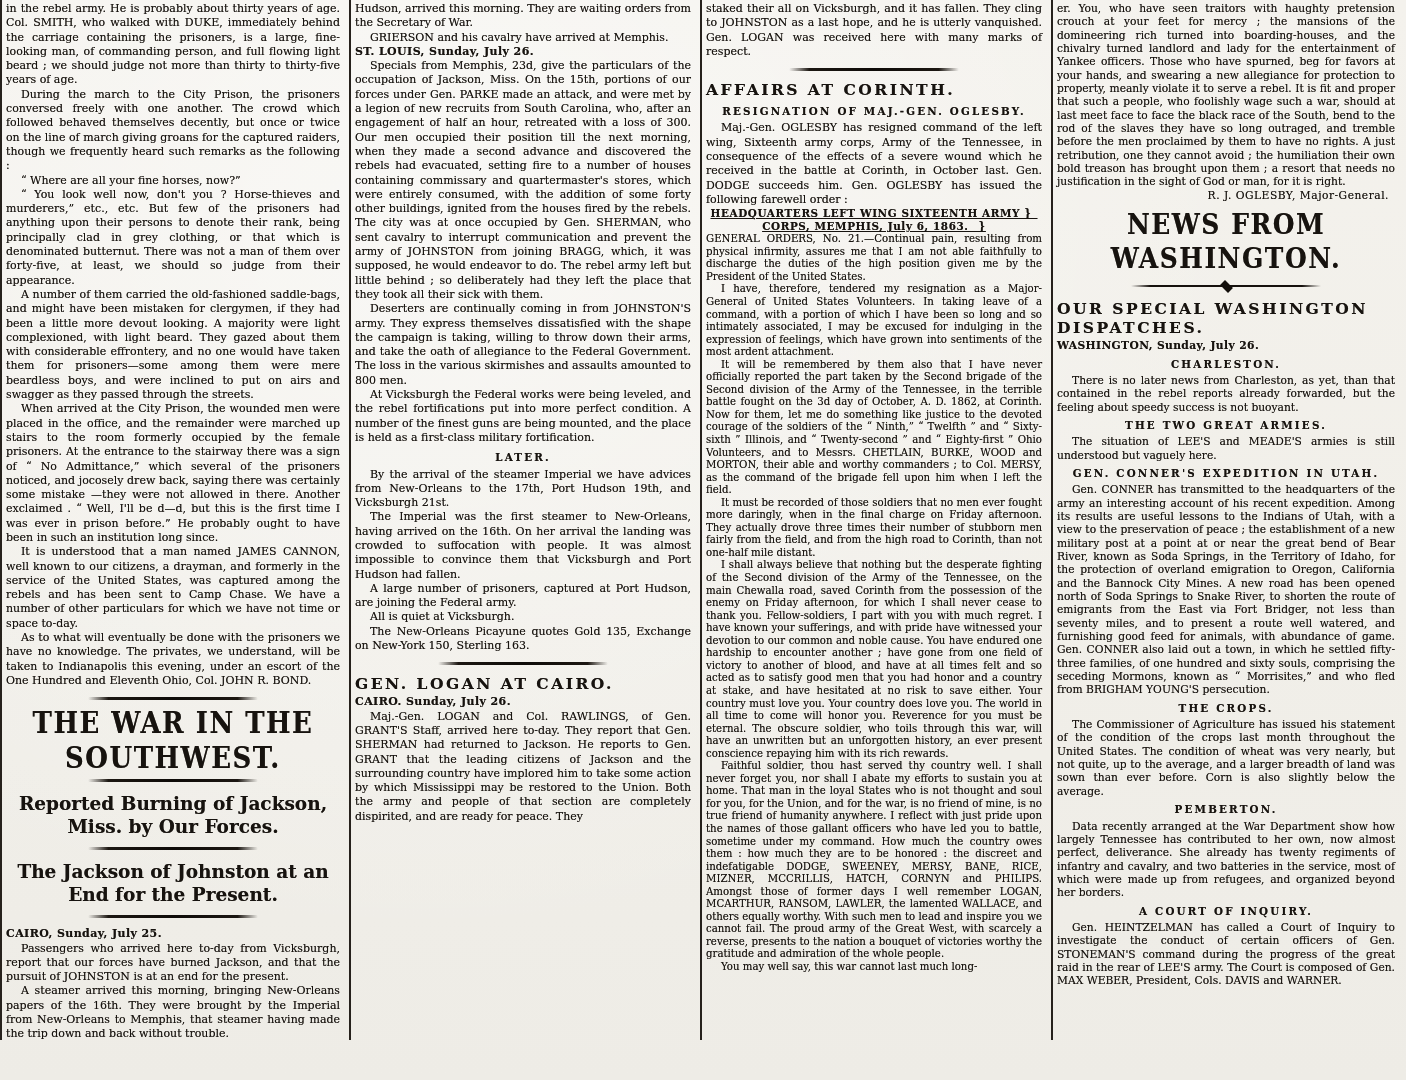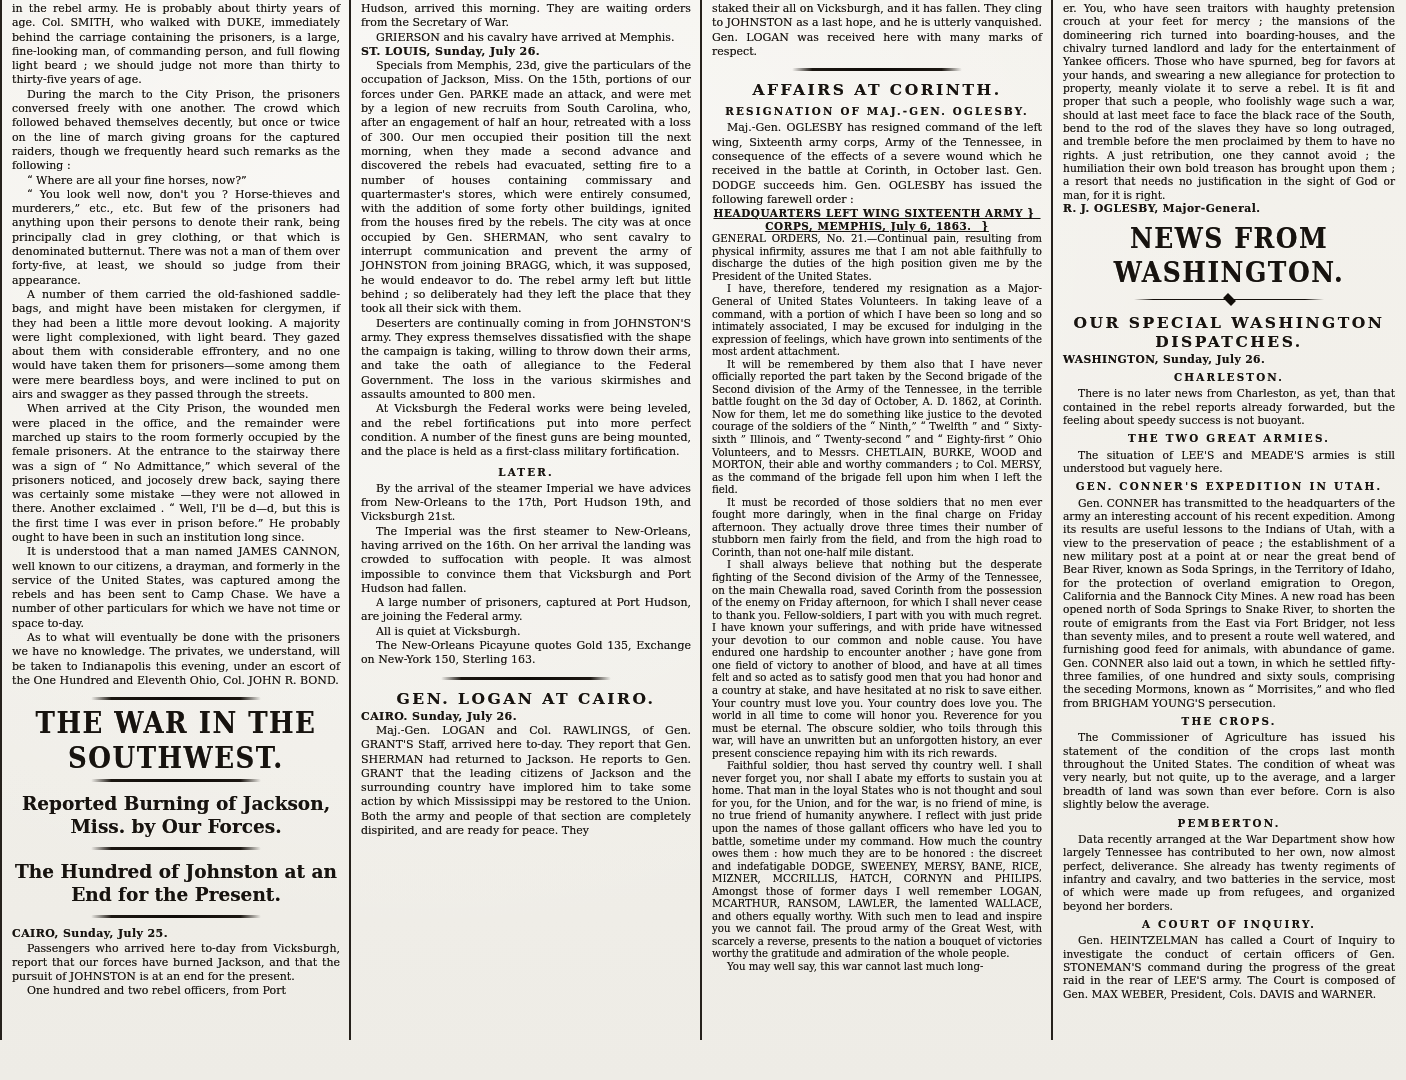--- a/index.html
+++ b/index.html
@@ -16,21 +16,21 @@
     background:
       radial-gradient(ellipse at 30% 20%, rgba(255,255,255,0.5), rgba(0,0,0,0) 60%),
       linear-gradient(180deg, #f4f2ed 0%, #f1efe9 55%, #eeece6 100%);
     display: flex;
     overflow: hidden;
   }
   .col {
     width: 351px;
     height: 1040px;
     box-sizing: border-box;
-    padding: 2px 9px 0 10px;
+    padding: 2px 9px 0 4px;
     border-right: 2px solid #26211c;
     overflow: hidden;
     font-size: 11px;
     line-height: 14.3px;
     text-shadow: 0 0 0.5px rgba(20,15,10,0.55);
   }
   .col:first-child { border-left: 2px solid #26211c; }
   .col:last-child { border-right: none; }
 
   .blk { margin: 0; }
@@ -43,32 +43,32 @@
     letter-spacing: 1.5px;
     margin: 10px 0 8px 0;
     transform: scaleY(1.15);
   }
   .subhead {
     text-align: center; font-weight: bold;
     font-size: 18.5px; line-height: 23px;
     margin: 10px 0 8px 0;
   }
   .smallhead {
-    text-align: center; font-weight: bold;
+    font-weight: bold;
     font-size: 15.5px; line-height: 19px;
     letter-spacing: 2.5px;
     margin: 7px 0 2px 0;
   }
   .crosshead {
     text-align: center; font-weight: bold;
     font-size: 10.3px; letter-spacing: 2.2px;
     margin: 5px 0 3px 0;
   }
   .hq { text-align: center; font-size: 10.4px; line-height: 13px; font-weight: bold; letter-spacing: 0.6px; text-decoration: underline; }
-  .signature { text-align: left; font-weight: bold; padding-right: 6px; letter-spacing: 0.5px; }
+  .signature { text-align: right; font-weight: normal; padding-right: 6px; letter-spacing: 0.5px; }
 
   .sep {
     height: 3px; width: 170px; margin: 9px auto 9px auto;
     background: linear-gradient(90deg, rgba(20,15,10,0) 0%, #1c1712 12%, #0e0b08 50%, #1c1712 88%, rgba(20,15,10,0) 100%);
     border-radius: 2px;
   }
   .sep-diamond {
     position: relative;
     height: 12px; width: 190px; margin: 2px auto 2px auto;
   }
@@ -98,24 +98,25 @@
       <div class="blk p">“ You look well now, don't you ?  Horse-thieves and murderers,” etc., etc.  But few of the prisoners had anything upon their persons to denote their rank, being principally clad in grey clothing, or that which is denominated butternut.  There was not a man of them over forty-five, at least, we should so judge from their appearance.</div>
       <div class="blk p">A number of them carried the old-fashioned saddle-bags, and might have been mistaken for clergymen, if they had been a little more devout looking.  A majority were light complexioned, with light beard. They gazed about them with considerable effrontery, and no one would have taken them for prisoners—some among them were mere beardless boys, and were inclined to put on airs and swagger as they passed through the streets.</div>
       <div class="blk p">When arrived at the City Prison, the wounded men were placed in the office, and the remainder were marched up stairs to the room formerly occupied by the female prisoners.  At the entrance to the stairway there was a sign of “ No Admittance,” which several of the prisoners noticed, and jocosely drew back, saying there was certainly some mistake —they were not allowed in there.  Another exclaimed . “ Well, I'll be d—d, but this is the first time I was ever in prison before.” He probably ought to have been in such an institution long since.</div>
       <div class="blk p">It is understood that a man named JAMES CANNON, well known to our citizens, a drayman, and formerly in the service of the United States, was captured among the rebels and has been sent to Camp Chase. We have a number of other particulars for which we have not time or space to-day.</div>
       <div class="blk p">As to what will eventually be done with the prisoners we have no knowledge.  The privates, we understand, will be taken to Indianapolis this evening, under an escort of the One Hundred and Eleventh Ohio, Col. JOHN R. BOND.</div>
       <div class="blk sep"></div>
       <div class="blk headline">THE WAR IN THE SOUTHWEST.</div>
       <div class="blk sep"></div>
       <div class="blk subhead">Reported Burning of Jackson, Miss. by Our Forces.</div>
       <div class="blk sep"></div>
-      <div class="blk subhead">The Hundred of Johnston at an End for the Present.</div>
+      <div class="blk subhead">The Jackson of Johnston at an End for the Present.</div>
       <div class="blk sep"></div>
       <div class="blk dateline">CAIRO, Sunday, July 25.</div>
       <div class="blk p">Passengers who arrived here to-day from Vicksburgh, report that our forces have burned Jackson, and that the pursuit of JOHNSTON is at an end for the present.</div>
+      <div class="blk p">A steamer arrived this morning, bringing New-Orleans papers of the 16th.  They were brought by the Imperial from New-Orleans to Memphis, that steamer having made the trip down and back without trouble.</div>
       <div class="blk p">One hundred and two rebel officers, from Port</div>
     </div>
   <div class="col col-2">
       <div class="blk cont">Hudson, arrived this morning.  They are waiting orders from the Secretary of War.</div>
       <div class="blk p">GRIERSON and his cavalry have arrived at Memphis.</div>
       <div class="blk dateline">ST. LOUIS, Sunday, July 26.</div>
       <div class="blk p">Specials from Memphis, 23d, give the particulars of the occupation of Jackson, Miss.  On the 15th, portions of our forces under Gen. PARKE made an attack, and were met by a legion of new recruits from South Carolina, who, after an engagement of half an hour, retreated with a loss of 300.  Our men occupied their position till the next morning, when they made a second advance and discovered the rebels had evacuated, setting fire to a number of houses containing commissary and quartermaster's stores, which were entirely consumed, with the addition of some forty other buildings, ignited from the houses fired by the rebels.  The city was at once occupied by Gen. SHERMAN, who sent cavalry to interrupt communication and prevent the army of JOHNSTON from joining BRAGG, which, it was supposed, he would endeavor to do.  The rebel army left but little behind ; so deliberately had they left the place that they took all their sick with them.</div>
       <div class="blk p">Deserters are continually coming in from JOHNSTON'S army.  They express themselves dissatisfied with the shape the campaign is taking, willing to throw down their arms, and take the oath of allegiance to the Federal Government.  The loss in the various skirmishes and assaults amounted to 800 men.</div>
       <div class="blk p">At Vicksburgh the Federal works were being leveled, and the rebel fortifications put into more perfect condition.  A number of the finest guns are being mounted, and the place is held as a first-class military fortification.</div>
       <div class="blk crosshead">LATER.</div>

